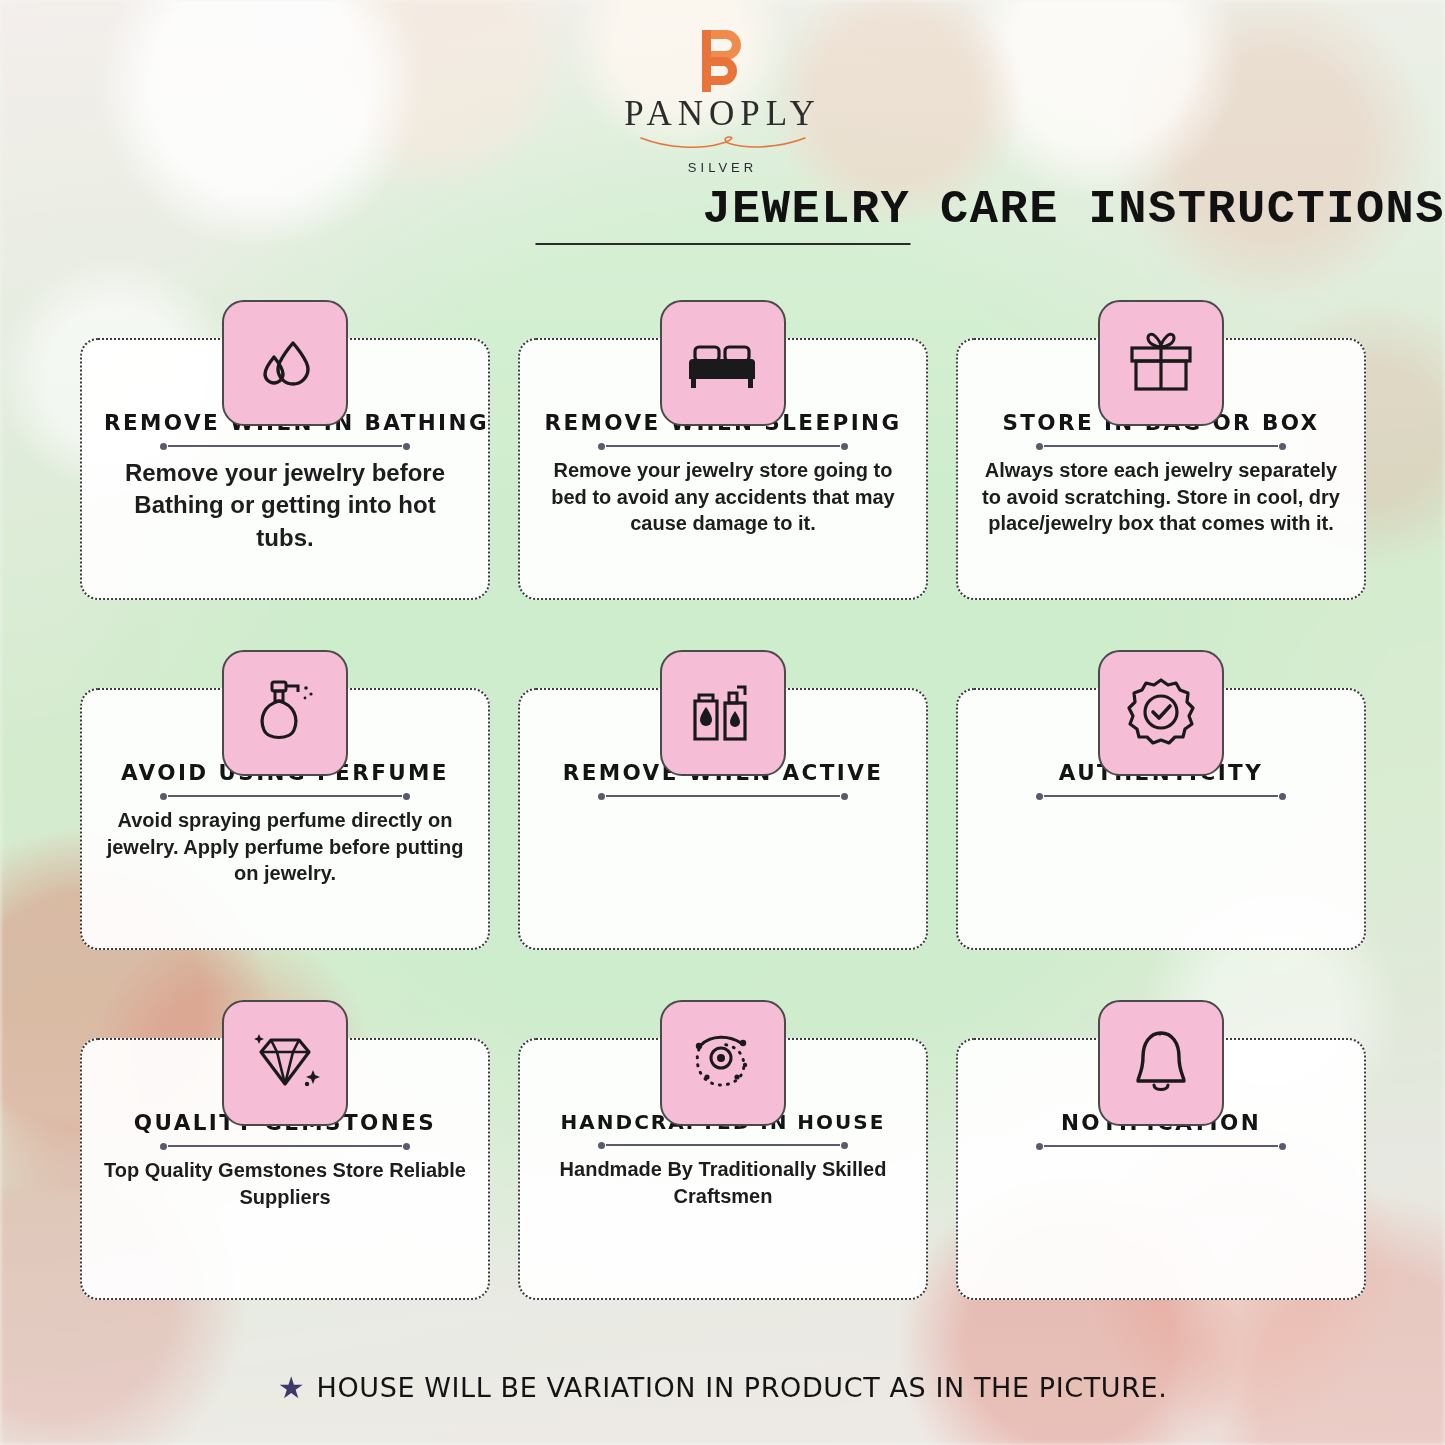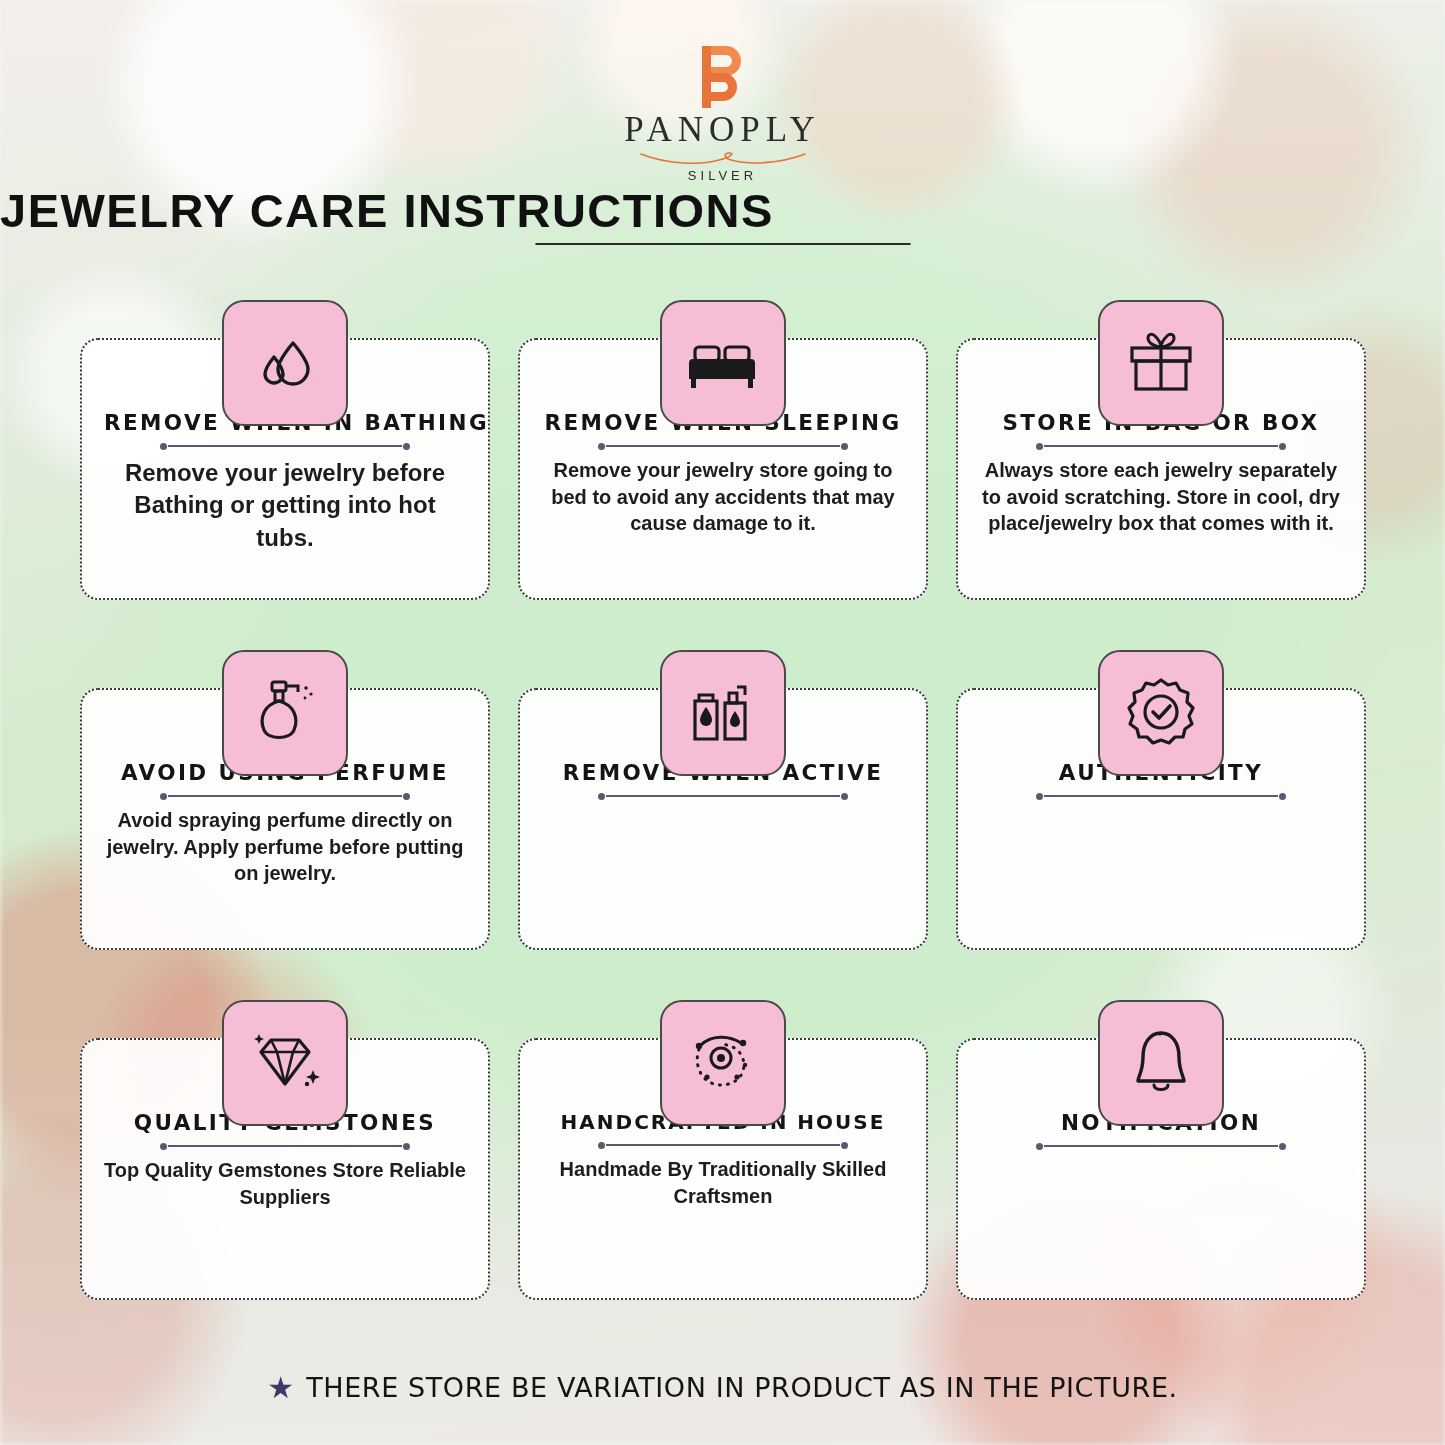--- a/index.html
+++ b/index.html
@@ -46,21 +46,21 @@
   }
 
   #page {
     position: absolute;
     inset: 0;
   }
 
   
   .logo-wrap {
     position: absolute;
-    top: 46px;
+    top: 30px;
     left: 0;
     width: 100%;
     text-align: center;
   }
   .logo-mark {
     width: 60px;
     height: 62px;
     margin: 0 auto 2px;
     position: relative;
   }
@@ -106,30 +106,30 @@
     height: 16px;
     margin: 1px auto 0;
     position: relative;
   }
   .logo-swirl svg { display: block; }
   .logo-sub {
     font-family: "Liberation Sans", sans-serif;
     font-size: 13px;
     letter-spacing: 4px;
     color: #2c2c2c;
-    margin-top: 1px;
+    margin-top: 9px;
   }
 
   
   .title {
     position: absolute;
     top: 183px;
     width: 100%;
-    text-align: left;
-    font-family: Liberation Sans, sans-serif;
+    text-align: right;
+    font-family: Liberation Mono, monospace;
     font-weight: bold;
     font-size: 47px;
     letter-spacing: 1.5px;
     color: #111;
   }
   .title-rule {
     position: absolute;
     top: 243px;
     left: 50%;
     transform: translateX(-50%);
@@ -468,16 +468,16 @@
           <path d="M33 6 C22 6, 15 16, 15 30 C15 44, 10 50, 10 54 L56 54 C56 50, 51 44, 51 30 C51 16, 44 6, 33 6 Z" fill="none" stroke="#1a1a1a" stroke-width="3.4" stroke-linejoin="round"></path>
           <path d="M26 58 C26 64, 40 64, 40 58" fill="none" stroke="#1a1a1a" stroke-width="3.2" stroke-linecap="round"></path>
         </svg>
       </div>
     </div>
 
   </div>
 
   <div class="footer">
     <span class="star">★</span>
-    <span class="ftext">THERE STORE BE VARIATION IN PRODUCT AS IN THE PICTURE.</span>
+    <span class="ftext">HOUSE WILL BE VARIATION IN PRODUCT AS IN THE PICTURE.</span>
   </div>
 
 </div>
 
 </body></html>

